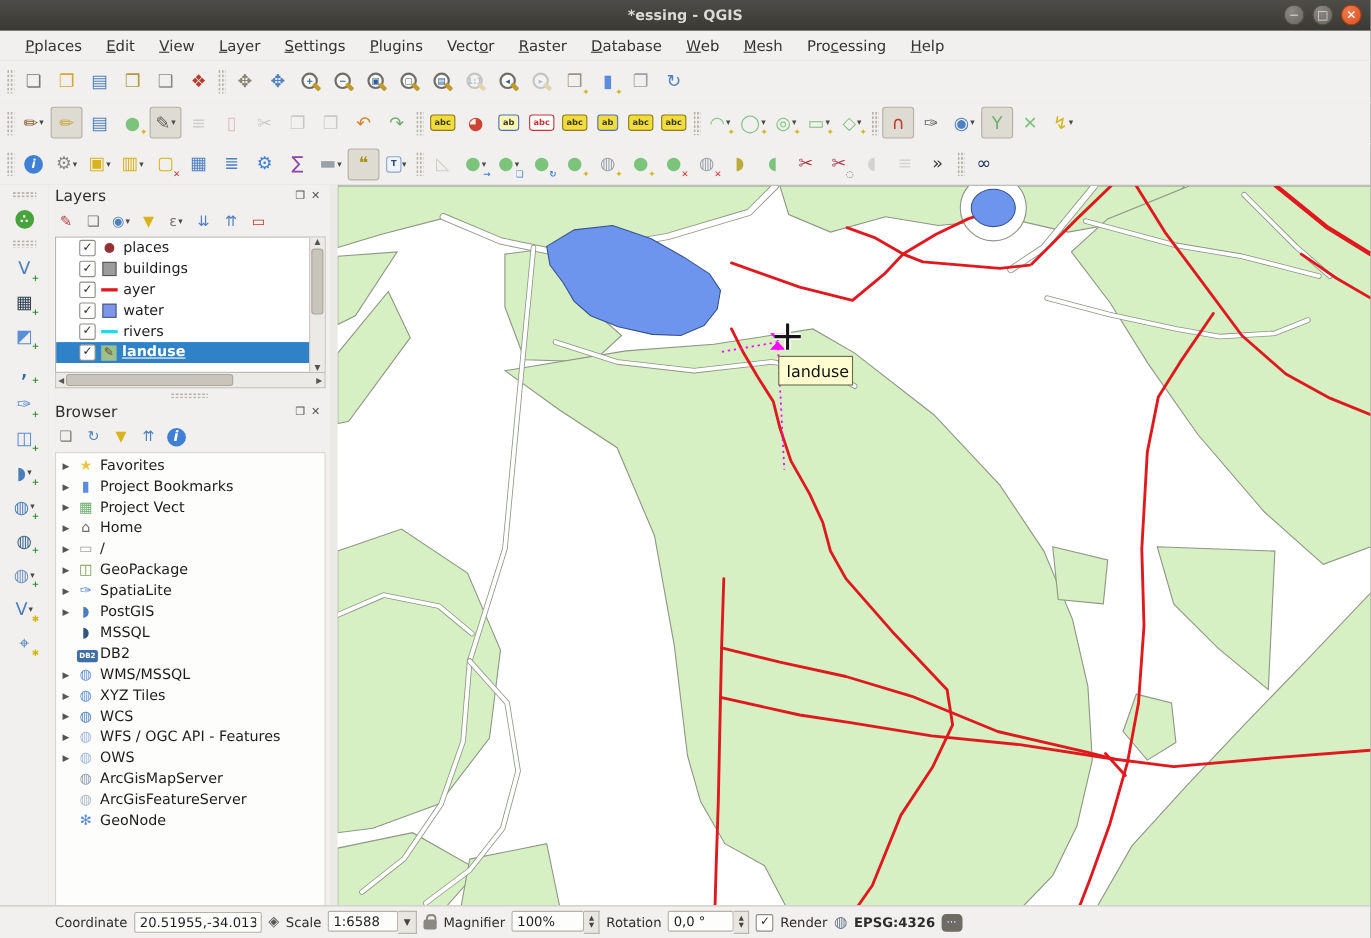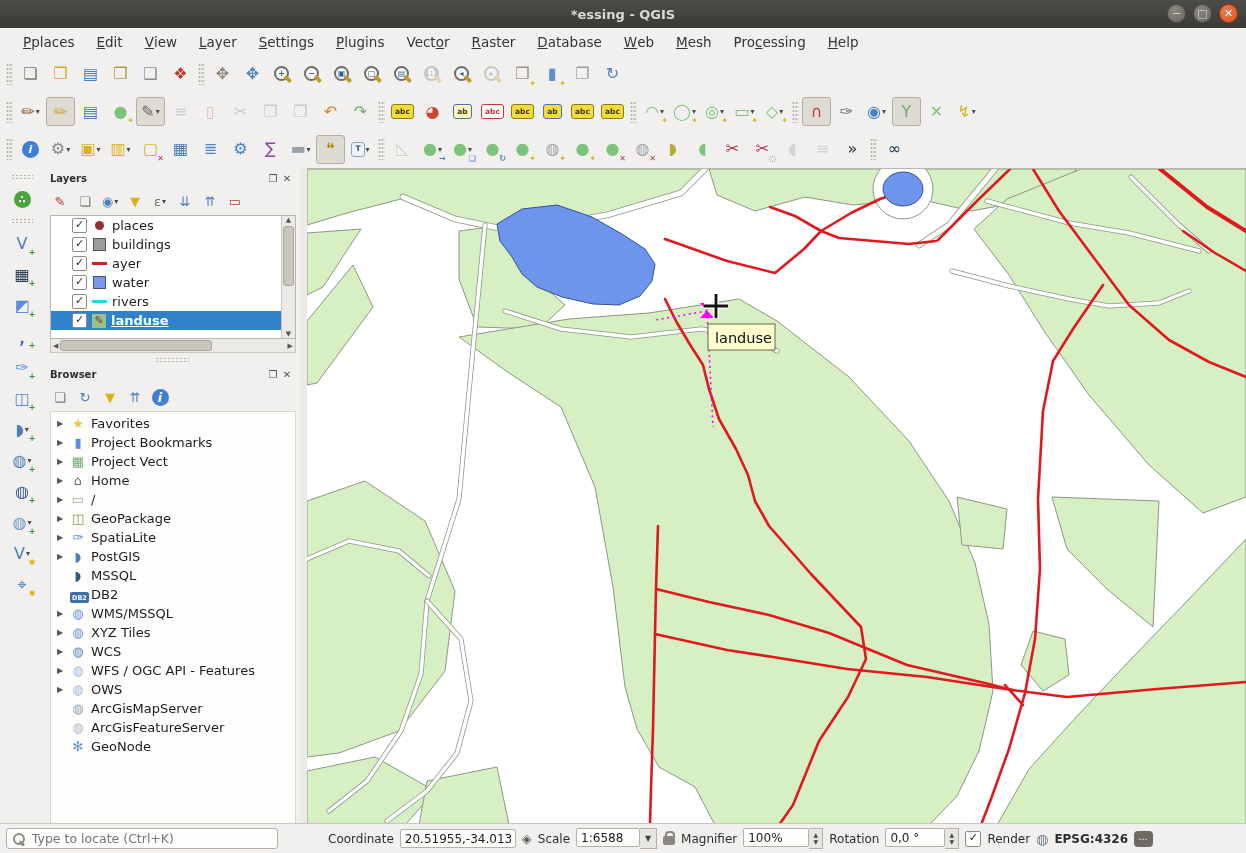--- a/index.html
+++ b/index.html
@@ -55,21 +55,21 @@
   .rail{position:absolute;left:0;top:0;bottom:0;width:44px;background:#f1f0ee;border-right:1px solid #dddad4;
      display:flex;flex-direction:column;align-items:center;padding-top:4px;gap:2px;}
   .dock{position:absolute;left:44px;top:0;bottom:0;width:256px;background:#f1f0ee;display:flex;flex-direction:column;}
   .vsplit{position:absolute;left:300px;top:0;bottom:0;width:7px;background:#eceae6;}
   .mapwrap{position:absolute;left:307px;top:0;right:0;bottom:0;background:#fff;border-top:1px solid #b9b6b0;}
   svg{display:block;}
 
   
   .panel{display:flex;flex-direction:column;}
   .phead{height:21px;display:flex;align-items:center;padding:0 6px;}
-  .phead .ptitle{font-size:10px;color:#2e2e2e;flex:1;font-weight:bold;}
+  .phead .ptitle{font-size:14px;color:#2e2e2e;flex:1;}
   .phead .pbtn{font-size:10px;color:#555;width:14px;text-align:center;}
   .ptools{height:25px;display:flex;align-items:center;gap:3px;padding:0 5px;}
   .ptools .tbtn{min-width:22px;height:22px;}
   .ptools .tbtn .g{font-size:13px;}
   .llistwrap{position:relative;margin:1px 4px 0 6px;border:1px solid #b9b6b0;background:#fff;height:122px;}
   .llist{position:absolute;left:0;top:0;right:13px;bottom:0;overflow:hidden;}
   .lrow{height:19px;display:flex;align-items:center;gap:5px;padding-left:21px;font-size:13px;color:#1c1c1c;}
   .lrow.sel{background:#2f82c7;color:#fff;}
   .lrow .chk{width:13px;height:13px;background:#fff;border:1px solid #8f8c86;border-radius:2px;font-size:11px;
      line-height:11px;text-align:center;color:#2b2b2b;flex:0 0 auto;}
@@ -862,27 +862,20 @@
         </g>
         <g id="cursor">
           <path d="M397,137 H421 M409,125 V149" stroke="#fff" stroke-width="6" fill="none"></path>
           <path d="M397,137 H421 M409,125 V149" stroke="#141414" stroke-width="2.8" fill="none"></path>
         </g>
       </svg>
     </div>
   </div>
 
   <div class="statusbar">
-    <div class="locator">
-      <span class="mag" style="width:14px;height:14px">
-        <span class="ring" style="width:8px;height:8px;border-color:#8a8a85;background:transparent"></span>
-        <span class="handle" style="width:6px;height:2.5px;background:#8a8a85;bottom:1px"></span>
-      </span>
-      <input readonly="" placeholder="Type to locate (Ctrl+K)" style="">
-    </div>
     <span class="sb-sp"></span>
     <span class="sblabel">Coordinate</span>
     <input class="sbinput" style="width: 116px;" readonly="" value="20.51955,-34.01389">
     <span style="font-size:13px;color:#5a5a55">◈</span>
     <span class="sblabel">Scale</span>
     <span style="display:flex">
       <input class="sbinput" style="width: 64px;" readonly="" value="1:6588">
       <span class="ddbtn">▼</span>
     </span>
     <span class="lock"></span>

